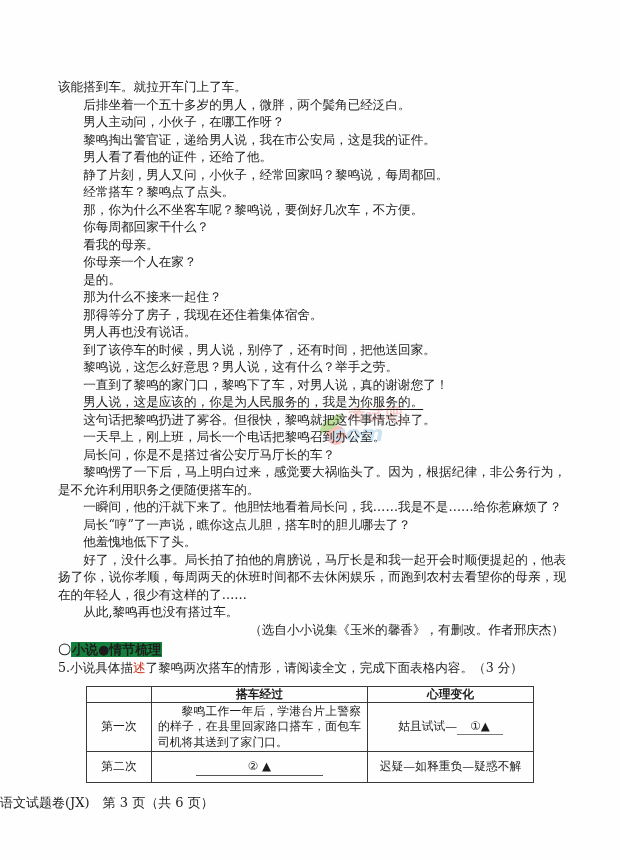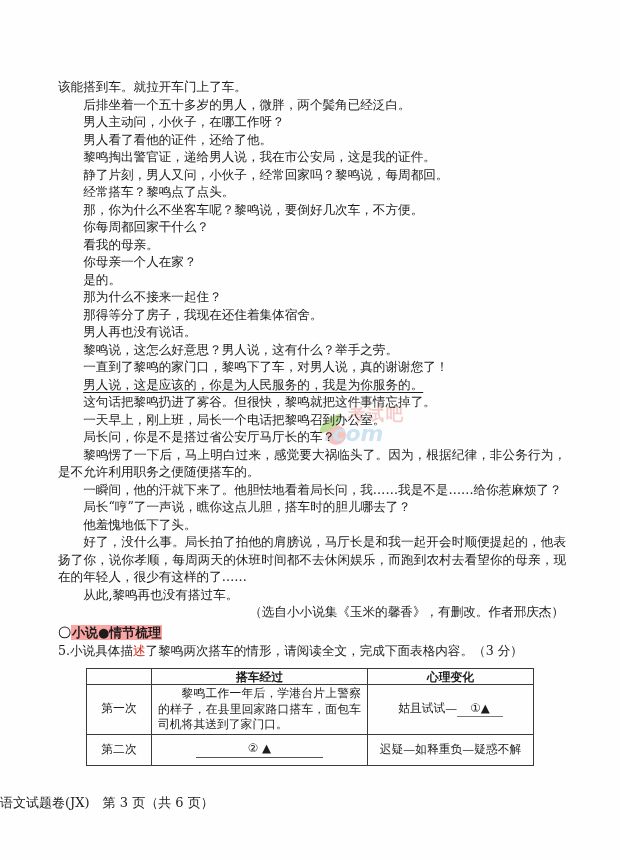--- a/index.html
+++ b/index.html
@@ -19,21 +19,21 @@
     padding: 78px 54px 17px 58px;
   }
   
   .story { font-size: 12.6px; line-height: 17.5px; text-align: justify; }
   .para { text-indent: 2em; }
   .para.no-indent { text-indent: 0; }
   .para.underlined { text-decoration: underline; text-underline-offset: 3px; text-decoration-thickness: 1px; }
   .attribution { text-align: right; font-size: 12.6px; line-height: 17.5px; padding-right: 2px; }
   
   .section-head { margin-top: 3px; font-size: 13px; line-height: 17px; font-weight: bold; }
-  .section-head .hl { background: #fca5a5; padding: 0 1px; }
+  .section-head .hl { background: #15803d; padding: 0 1px; }
   
   .question { font-size: 12.6px; line-height: 17.5px; margin-top: 1px; }
   .question .red { color: #cc2511; }
   
   table.qtable {
     border-collapse: collapse;
     margin: 9px 0 0 28px;
     width: 447px;
     table-layout: fixed;
     font-size: 11.8px;
@@ -120,32 +120,33 @@
     <span class="wm-cn">考试吧</span>
     <span class="wm-com">.com</span>
   </div>
 
   <div class="content">
 
     <div class="story">
         <div class="para no-indent">该能搭到车。就拉开车门上了车。</div>
         <div class="para">后排坐着一个五十多岁的男人，微胖，两个鬓角已经泛白。</div>
         <div class="para">男人主动问，小伙子，在哪工作呀？</div>
+        <div class="para">黎鸣掏出警官证，递给男人说，我在市公安局，这是我的证件。</div>
         <div class="para">男人看了看他的证件，还给了他。</div>
-        <div class="para">黎鸣掏出警官证，递给男人说，我在市公安局，这是我的证件。</div>
         <div class="para">静了片刻，男人又问，小伙子，经常回家吗？黎鸣说，每周都回。</div>
         <div class="para">经常搭车？黎鸣点了点头。</div>
         <div class="para">那，你为什么不坐客车呢？黎鸣说，要倒好几次车，不方便。</div>
         <div class="para">你每周都回家干什么？</div>
         <div class="para">看我的母亲。</div>
         <div class="para">你母亲一个人在家？</div>
         <div class="para">是的。</div>
         <div class="para">那为什么不接来一起住？</div>
         <div class="para">那得等分了房子，我现在还住着集体宿舍。</div>
         <div class="para">男人再也没有说话。</div>
+        <div class="para">到了该停车的时候，男人说，别停了，还有时间，把他送回家。</div>
         <div class="para">黎鸣说，这怎么好意思？男人说，这有什么？举手之劳。</div>
         <div class="para">一直到了黎鸣的家门口，黎鸣下了车，对男人说，真的谢谢您了！</div>
         <div class="para underlined">男人说，这是应该的，你是为人民服务的，我是为你服务的。</div>
         <div class="para">这句话把黎鸣扔进了雾谷。但很快，黎鸣就把这件事情忘掉了。</div>
         <div class="para">一天早上，刚上班，局长一个电话把黎鸣召到办公室。</div>
         <div class="para">局长问，你是不是搭过省公安厅马厅长的车？</div>
         <div class="para">黎鸣愣了一下后，马上明白过来，感觉要大祸临头了。因为，根据纪律，非公务行为，是不允许利用职务之便随便搭车的。</div>
         <div class="para">一瞬间，他的汗就下来了。他胆怯地看着局长问，我……我是不是……给你惹麻烦了？</div>
         <div class="para">局长“哼”了一声说，瞧你这点儿胆，搭车时的胆儿哪去了？</div>
         <div class="para">他羞愧地低下了头。</div>

